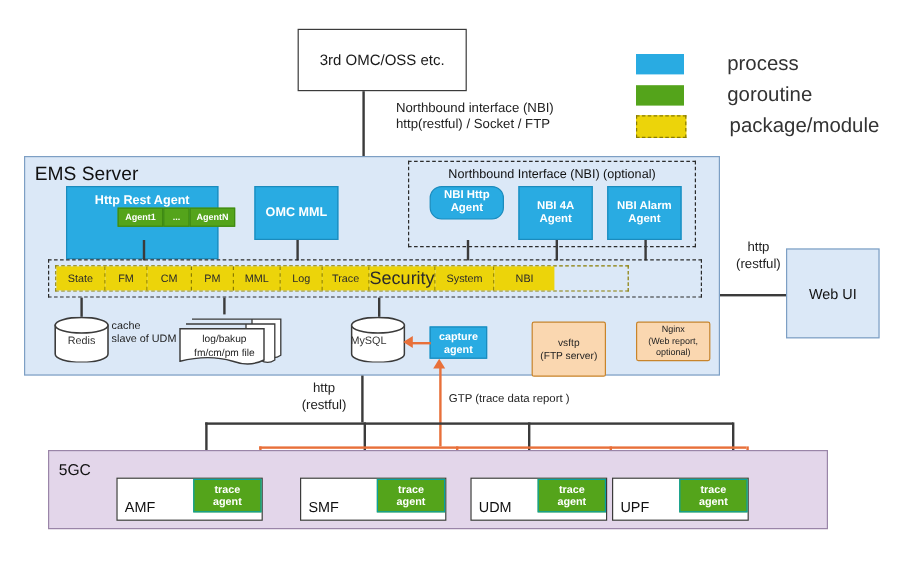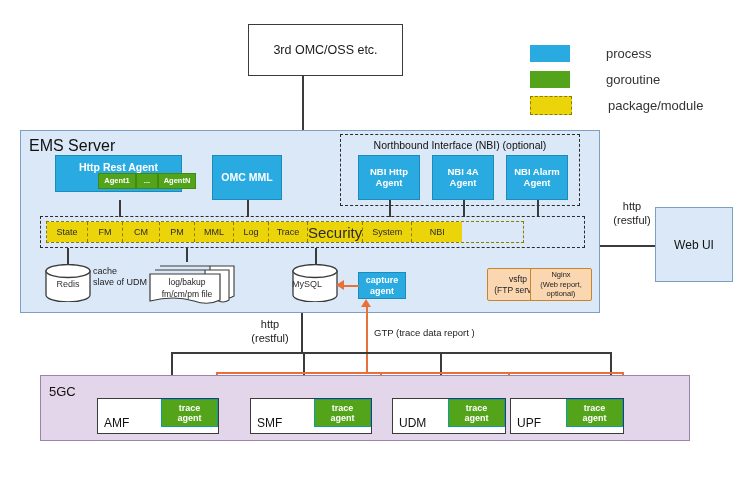--- a/index.html
+++ b/index.html
@@ -51,21 +51,21 @@
   .cyl .cyl-label{position:absolute;left:0;right:0;top:50%;transform:translateY(-40%);
                   text-align:center;font-size:9px;color:#333;}
 
   
   #legend{left:530px;top:40px;width:210px;}
   .legend-row{display:flex;align-items:center;height:26px;}
   .legend-sw{width:40px;height:17px;margin-right:12px;}
   .sw-process{background:#29ABE2;}
   .sw-goroutine{background:#54a41b;}
   .sw-pkg{background:#ECD40A;border:1.5px dashed #8a7c00;}
-  .legend-lbl{font-size:13px;color:#333;padding-left:24px;}
+  .legend-lbl{font-size:17px;color:#333;padding-left:24px;}
 
   
   .supp{background:#FAD7B0;border:1px solid #C8842B;color:#222;
         display:flex;align-items:center;justify-content:center;text-align:center;
         line-height:1.25;border-radius:2px;}
 
   
   .nf{background:#ffffff;border:1.5px solid #3b3b3b;position:absolute;}
   .nf-name{position:absolute;left:6px;top:17px;font-size:12px;color:#111;}
   .nf-trace{position:absolute;right:0px;top:0px;width:55px;height:26px;
@@ -90,51 +90,55 @@
     <div class="legend-row">
       <div class="legend-sw sw-goroutine"></div>
       <div class="legend-lbl">goroutine</div>
     </div>
     <div class="legend-row">
       <div class="legend-sw sw-pkg"></div>
       <div class="legend-lbl">package/module</div>
     </div>
   </div>
 
-  <div class="abs box-plain" style="left:248px;top:24px;width:155px;height:52px;font-size:12.5px;">
+  <div class="abs box-plain" style="left:248px;top:24px;width:141px;height:52px;font-size:12.5px;">
     <span>3rd OMC/OSS etc.</span>
   </div>
 
   <div class="abs vline" style="left:302px;top:76px;height:54px;"></div>
+  <div class="abs lbl" style="left:330px;top:84px;width:230px;">
+    <div>Northbound interface (NBI)</div>
+    <div>http(restful) / Socket / FTP</div>
+  </div>
 
   <div class="abs" id="ems-panel">
     <div class="panel-title abs" style="left:8px;top:6px;">EMS Server</div>
   </div>
 
-  <div class="abs process" style="left:55px;top:155px;width:127px;height:37px;font-size:10.5px;">
+  <div class="abs process" style="left:55px;top:155px;width:127px;height:61px;font-size:10.5px;">
     <span style="position:absolute;top:5px;left:0;right:0;">Http Rest Agent</span>
   </div>
   <div class="abs goroutine" style="left:98px;top:173px;width:38px;height:16px;font-size:7.5px;">
     <span>Agent1</span>
   </div>
   <div class="abs goroutine" style="left:136px;top:173px;width:22px;height:16px;font-size:7.5px;">
     <span>...</span>
   </div>
   <div class="abs goroutine" style="left:158px;top:173px;width:38px;height:16px;font-size:7.5px;">
     <span>AgentN</span>
   </div>
 
   <div class="abs process" style="left:212px;top:155px;width:70px;height:45px;font-size:10.5px;">
     <span>OMC MML</span>
   </div>
 
   <div class="abs" id="nbi-group">
     <div class="abs" style="left:0;right:0;top:4px;text-align:center;font-size:10.5px;color:#111;">Northbound Interface (NBI)  (optional)</div>
   </div>
-  <div class="abs process" style="left:358px;top:155px;width:62px;height:45px;font-size:9.5px;white-space:pre-line;">
+  <div class="abs process" style="left:358px;top:155px;width:62px;height:28px;font-size:9.5px;white-space:pre-line;border-radius:10px;">
     <span>NBI Http
 Agent</span>
   </div>
   <div class="abs process" style="left:432px;top:155px;width:62px;height:45px;font-size:9.5px;white-space:pre-line;">
     <span>NBI 4A
 Agent</span>
   </div>
   <div class="abs process" style="left:506px;top:155px;width:62px;height:45px;font-size:9.5px;white-space:pre-line;">
     <span>NBI Alarm
 Agent</span>
@@ -218,21 +222,21 @@
 
   <div class="abs process" style="left:358px;top:272px;width:48px;height:27px;font-size:9px;">
     <div style="line-height:1.15;">
       <div>capture</div>
       <div>agent</div>
     </div>
   </div>
   <div class="abs hline-o" style="left:343px;top:285px;width:16px;"></div>
   <div class="abs arrowhead" style="left:336px;top:280px;border-top:5px solid transparent;border-bottom:5px solid transparent;border-right:8px solid #E8703A;"></div>
 
-  <div class="abs supp" style="left:443px;top:268px;width:62px;height:33px;font-size:8.5px;margin-left:44px;">
+  <div class="abs supp" style="left:443px;top:268px;width:62px;height:46px;font-size:8.5px;">
     <div>
       <div>vsftp</div>
       <div>(FTP server)</div>
     </div>
   </div>
   <div class="abs supp" style="left:530px;top:268px;width:62px;height:33px;font-size:7.5px;">
     <div>
       <div>Nginx</div>
       <div>(Web report,</div>
       <div>optional)</div>

